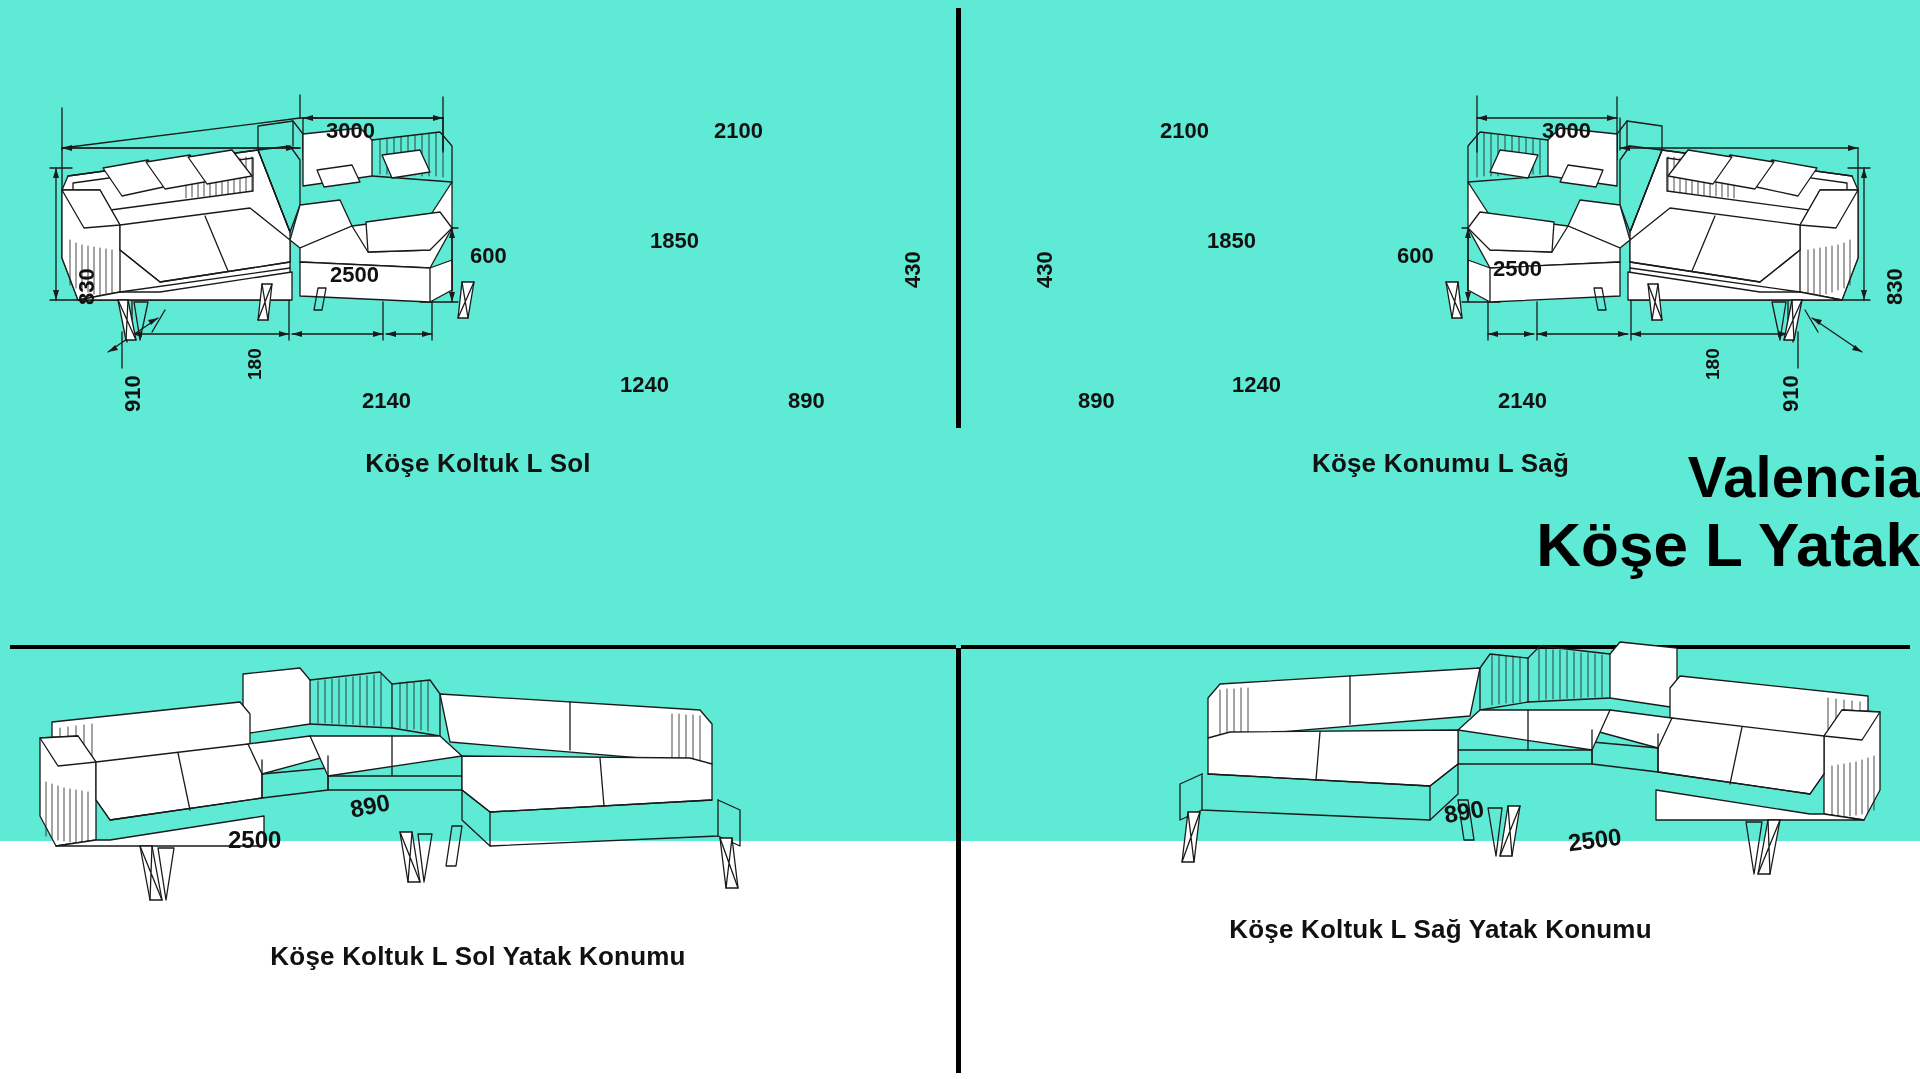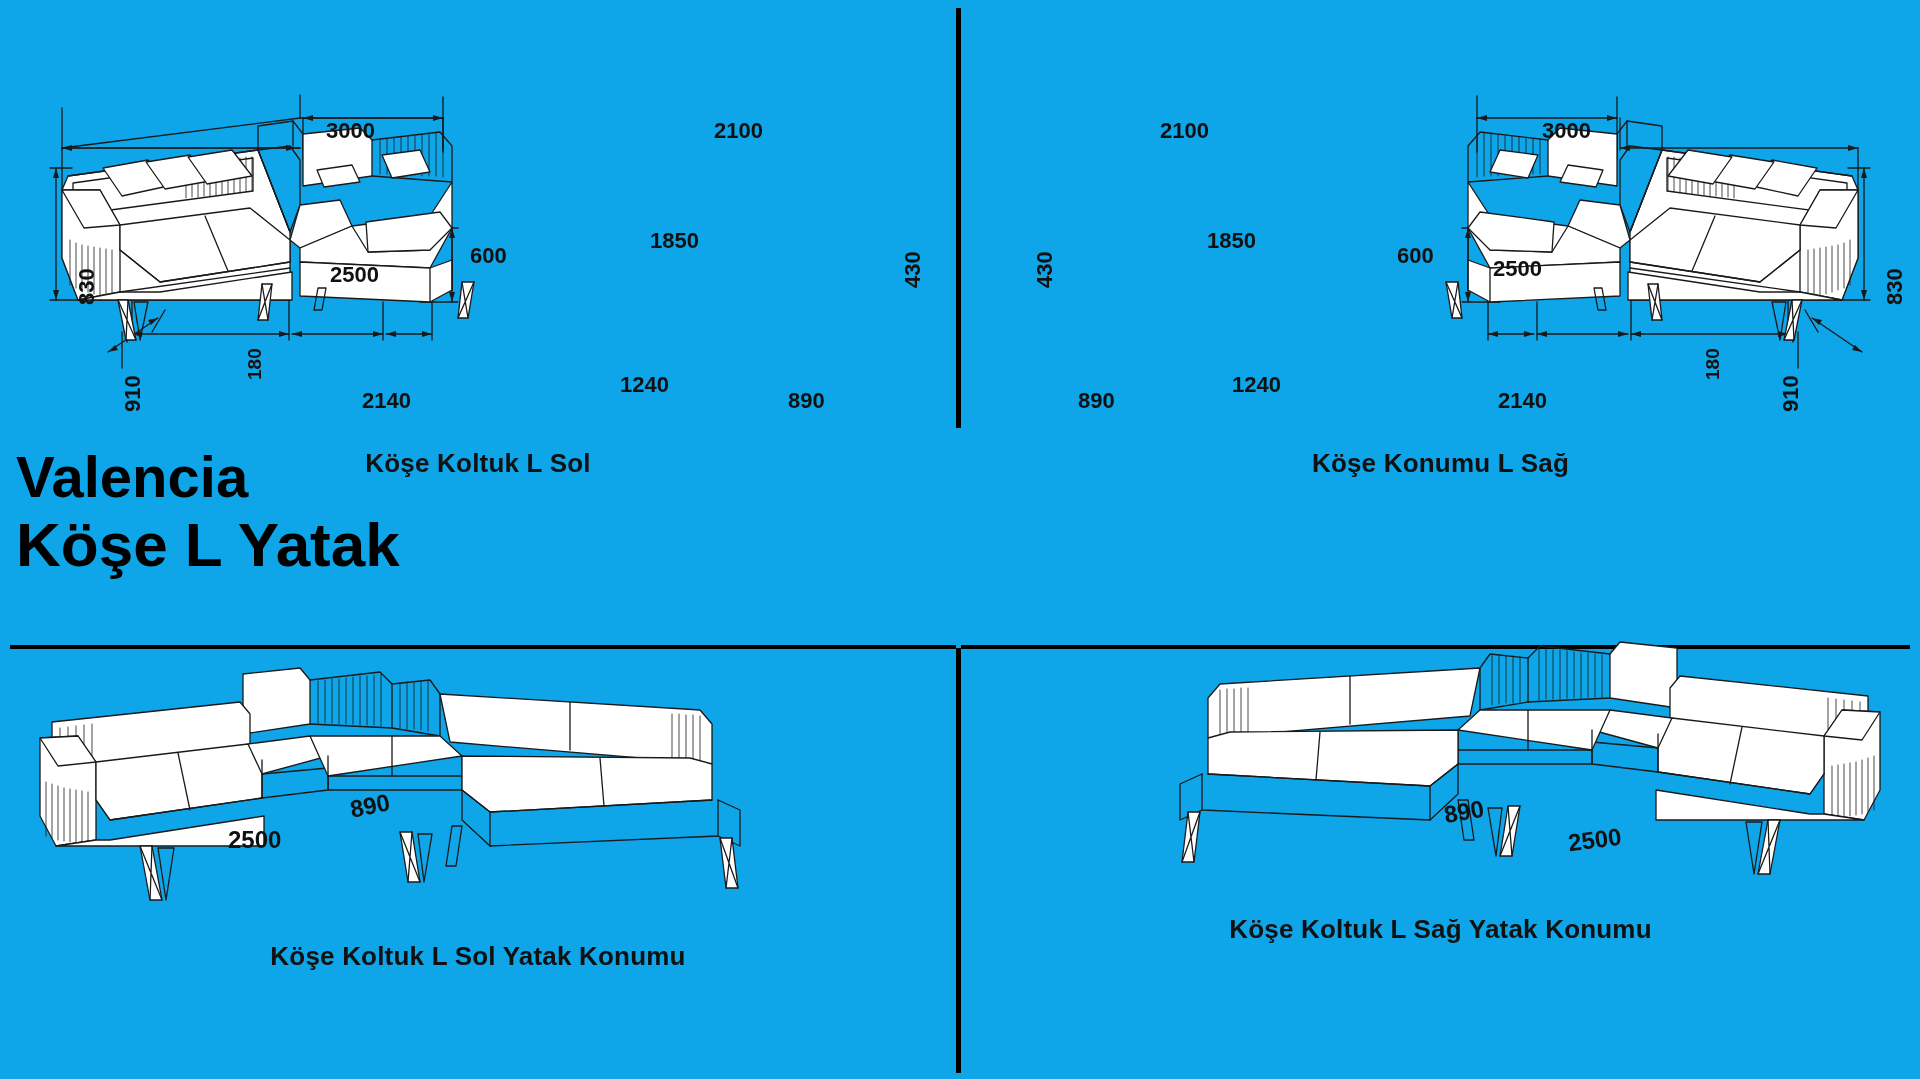--- a/index.html
+++ b/index.html
@@ -11,22 +11,22 @@
     width: 1920px;
     height: 1079px;
     font-family: "Liberation Sans", sans-serif;
     color: #111111;
     overflow: hidden;
     position: relative;
   }
   #sheet {
     position: relative;
     width: 1920px;
-    height: 1079px;
-    background: #0ea5e9;
+    height: 841px;
+    background: #5eead4;
   }
   .divider-v {
     position: absolute;
     background: #000000;
   }
   .divider-h {
     position: absolute;
     background: #000000;
   }
   .quadrant {
@@ -39,23 +39,23 @@
     position: absolute;
     text-align: center;
     font-weight: bold;
     font-size: 26px;
     color: #111111;
     letter-spacing: 0.2px;
     white-space: nowrap;
   }
   .center-title {
     position: absolute;
-    left: 16px;
+    left: 8px;
     right: 0;
-    text-align: left;
+    text-align: right;
     font-weight: bold;
     color: #000000;
     line-height: 1.12;
   }
   .center-title .line1 {
     display: block;
     font-size: 58px;
   }
   .center-title .line2 {
     display: block;

